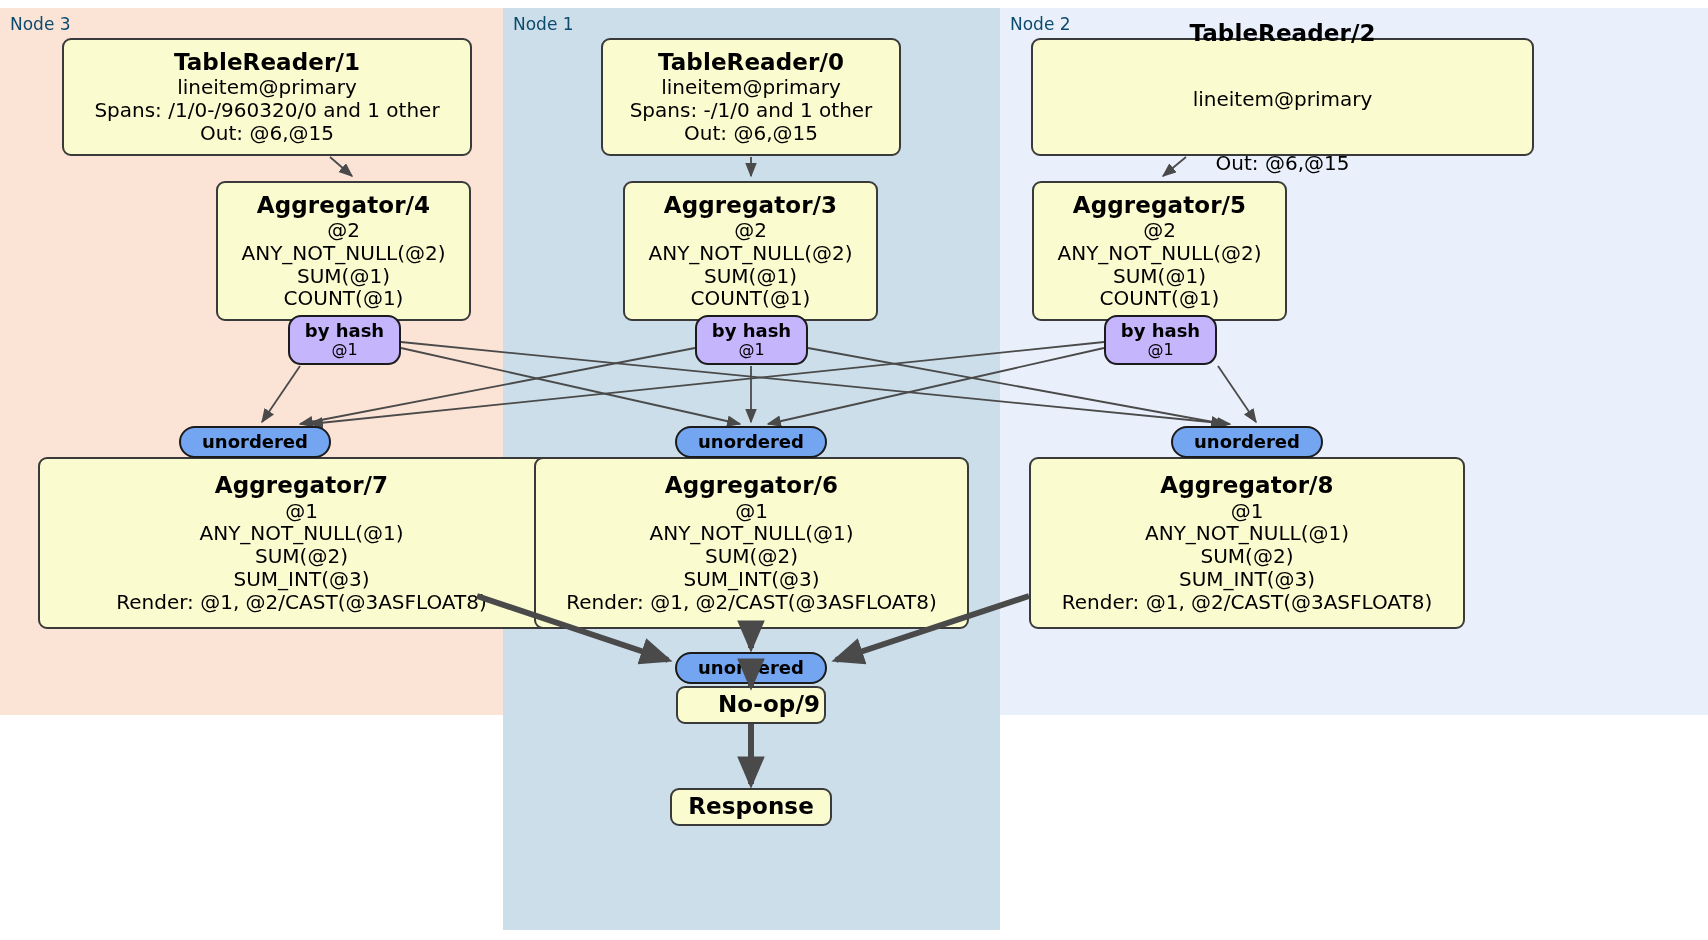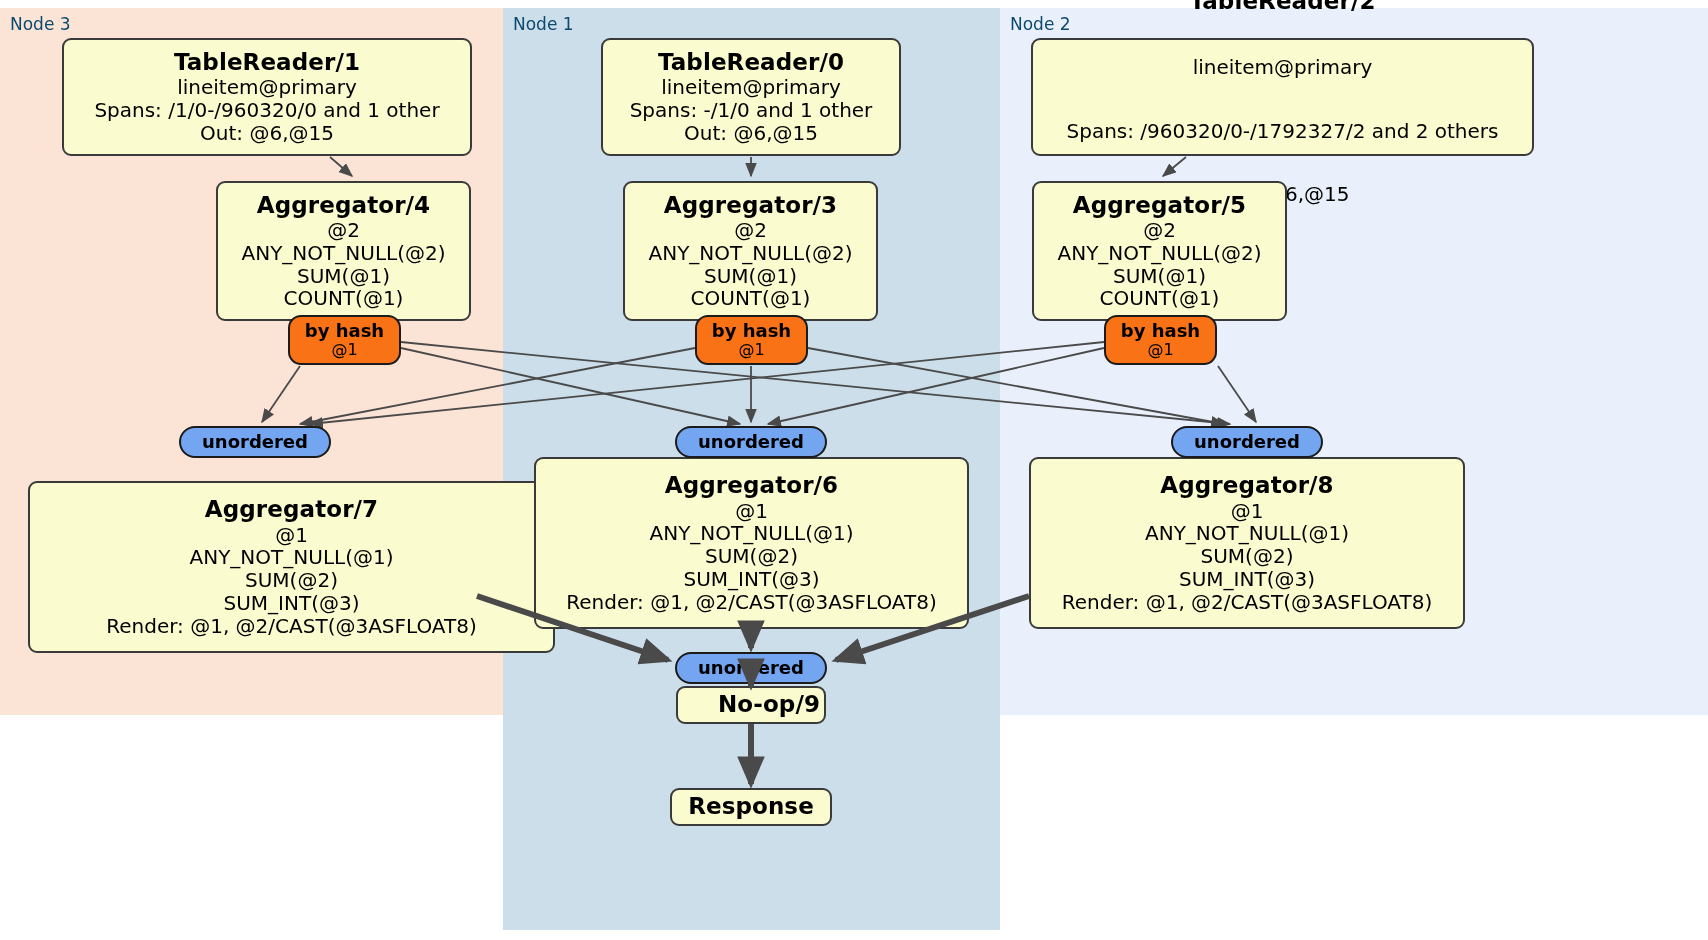--- a/index.html
+++ b/index.html
@@ -13,21 +13,21 @@
   .proc-box{position:absolute;box-sizing:border-box;background:#fbfbd0;
             border:2px solid #3a3a3a;border-radius:9px;
             text-align:center;color:#000;z-index:5;
             display:flex;flex-direction:column;justify-content:center;align-items:center;}
   .proc-title{font-weight:bold;font-size:23px;line-height:1.18;letter-spacing:.1px;}
   .proc-line{font-size:20px;line-height:1.14;white-space:nowrap;}
 
   .pill{position:absolute;box-sizing:border-box;border:2px solid #1b1b1b;
         text-align:center;display:flex;flex-direction:column;
         justify-content:center;align-items:center;color:#000;}
-  .pill.hash{background:#f97316;border-radius:13px;z-index:7;}
+  .pill.hash{background:#c4b5fd;border-radius:13px;z-index:7;}
   .pill.unord{background:#74a5f0;border-radius:20px;z-index:7;}
   .pill-main{font-weight:bold;font-size:18px;line-height:1.1;}
   .pill-sub{font-size:16px;line-height:1.1;}
 
   svg.edges{position:absolute;left:0;top:0;width:1708px;height:940px;z-index:3;
             pointer-events:none;}
   svg.edges.over{z-index:9;}
 </style>
 </head>
 <body>
@@ -78,21 +78,20 @@
       </div>
       <div class="proc-box" style="left: 601px; top: 38px; width: 300px; height: 118px;">
         <div class="proc-title">TableReader/0</div>
         <div class="proc-line">lineitem@primary</div>
         <div class="proc-line">Spans: -/1/0 and 1 other</div>
         <div class="proc-line">Out: @6,@15</div>
       </div>
       <div class="proc-box" style="left: 1031px; top: 38px; width: 503px; height: 118px; gap: 41px;">
         <div class="proc-title">TableReader/2</div>
         <div class="proc-line">lineitem@primary</div>
-        <div class="proc-line">Spans: /960320/0-/1792327/2 and 2 others</div>
         <div class="proc-line">Out: @6,@15</div>
       </div>
       <div class="proc-box" style="left: 216px; top: 181px; width: 255px; height: 140px;">
         <div class="proc-title">Aggregator/4</div>
         <div class="proc-line">@2</div>
         <div class="proc-line">ANY_NOT_NULL(@2)</div>
         <div class="proc-line">SUM(@1)</div>
         <div class="proc-line">COUNT(@1)</div>
       </div>
       <div class="proc-box" style="left: 623px; top: 181px; width: 255px; height: 140px;">
@@ -102,21 +101,21 @@
         <div class="proc-line">SUM(@1)</div>
         <div class="proc-line">COUNT(@1)</div>
       </div>
       <div class="proc-box" style="left: 1032px; top: 181px; width: 255px; height: 140px;">
         <div class="proc-title">Aggregator/5</div>
         <div class="proc-line">@2</div>
         <div class="proc-line">ANY_NOT_NULL(@2)</div>
         <div class="proc-line">SUM(@1)</div>
         <div class="proc-line">COUNT(@1)</div>
       </div>
-      <div class="proc-box" style="left: 28px; top: 457px; width: 527px; height: 172px; margin-top: 24px;">
+      <div class="proc-box" style="left: 38px; top: 457px; width: 527px; height: 172px;">
         <div class="proc-title">Aggregator/7</div>
         <div class="proc-line">@1</div>
         <div class="proc-line">ANY_NOT_NULL(@1)</div>
         <div class="proc-line">SUM(@2)</div>
         <div class="proc-line">SUM_INT(@3)</div>
         <div class="proc-line">Render: @1, @2/CAST(@3ASFLOAT8)</div>
       </div>
       <div class="proc-box" style="left: 534px; top: 457px; width: 435px; height: 172px;">
         <div class="proc-title">Aggregator/6</div>
         <div class="proc-line">@1</div>

